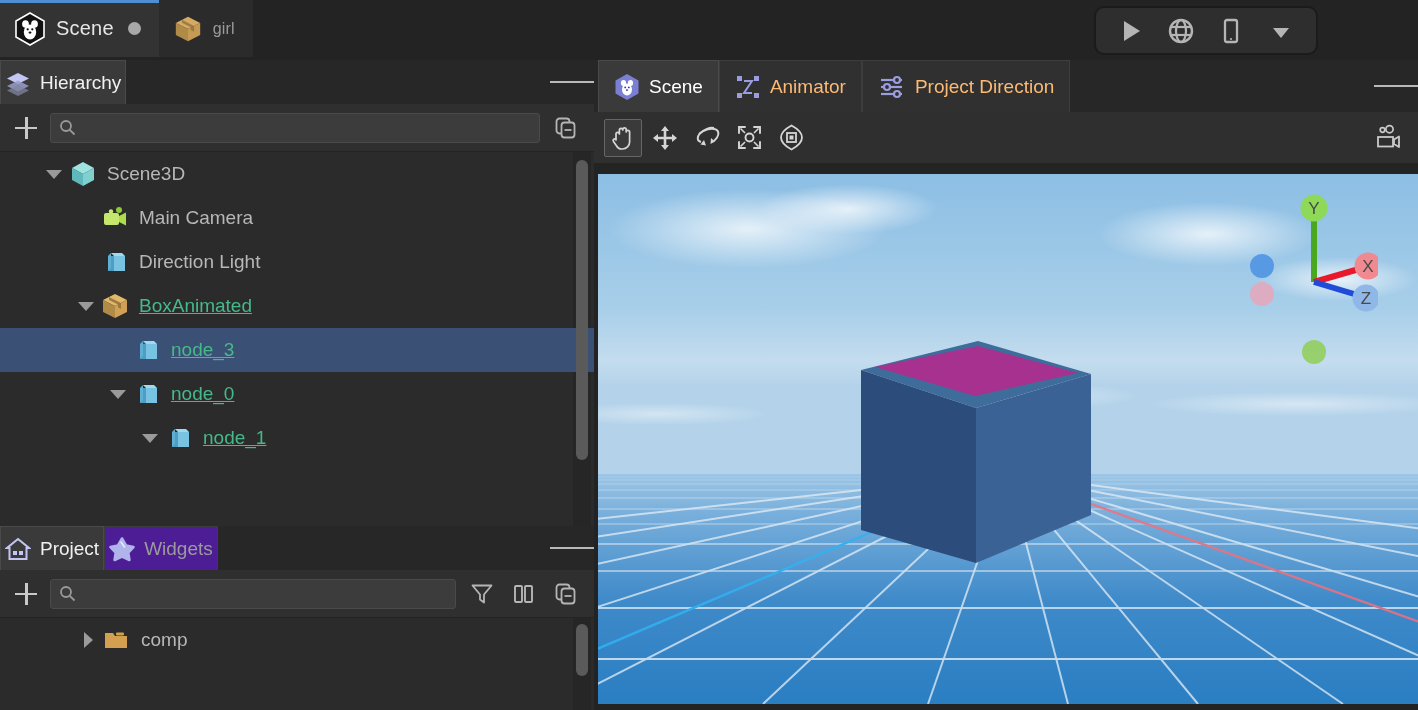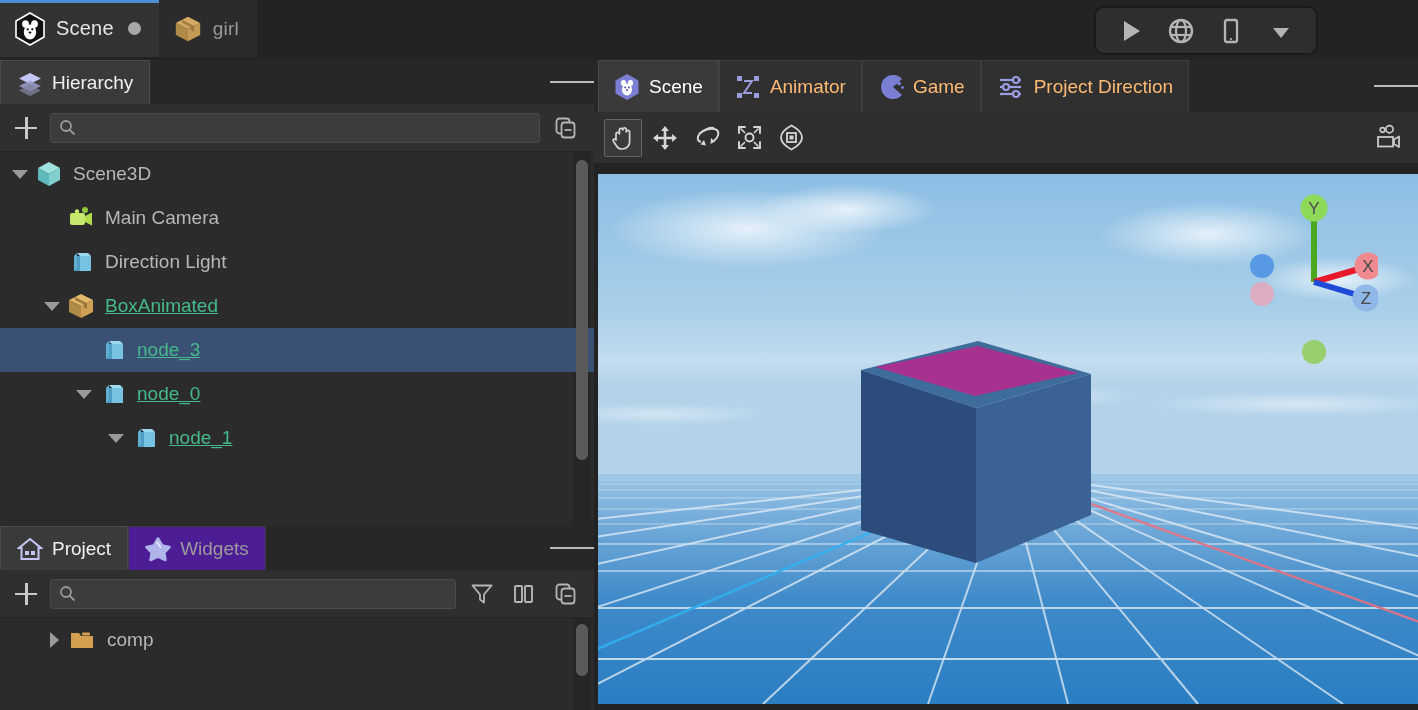--- a/index.html
+++ b/index.html
@@ -27,21 +27,21 @@
     padding: 0 18px 0 14px;
     background: #333333;
     cursor: pointer;
   }
   .stab.inactive { background: #2b2b2b; }
   .stab.active::before {
     content: ""; position: absolute; left: 0; right: 0; top: 0; height: 3px;
     background: #4e8fd4;
   }
   .stab .lbl { font-size: 20px; color: #e6e6e6; letter-spacing: .2px; }
-  .stab.inactive .lbl { color: #9a9a9a; font-size: 19px; }
+  .stab.inactive .lbl { color: #9a9a9a; font-size: 16px; }
   .dirty-dot { width: 13px; height: 13px; border-radius: 50%; background: #a8a8a8; margin-left: 4px; }
 
   .cocos-logo { width: 32px; height: 34px; flex: none; display:block; }
   .box-logo { width: 30px; height: 30px; flex:none; display:block; }
 
   .playbar {
     position: absolute; right: 100px; top: 6px;
     height: 49px;
     display: flex; align-items: center; gap: 16px;
     background: #2e2e2e; border: 2px solid #1b1b1b; border-radius: 10px;
@@ -58,21 +58,21 @@
 
   
   .panel { background: #2b2b2b; }
   .panel-tabbar {
     height: 44px; display: flex; align-items: stretch;
     background: #272727;
     position: relative;
   }
   .ptab {
     display: flex; align-items: center; gap: 9px;
-    padding: 0 16px;
+    padding: 0 4px;
     background: #3a3a3a;
     border-top: 1px solid #4a4a4a;
     border-left: 1px solid #4a4a4a;
     border-right: 1px solid #4a4a4a;
     cursor: pointer;
   }
   .ptab.inactive { background: #4c1d95; border-color: #3d3d3d; }
   .ptab .ptlbl { font-size: 19px; color: #f0f0f0; }
   .ptab.inactive .ptlbl { color: #9b9b9b; }
   .hamburger {
@@ -102,21 +102,21 @@
   .search input {
     flex: 1; background: transparent; border: none; outline: none;
     color: #c9c9c9; font-size: 15px; font-family: "Liberation Sans", sans-serif;
   }
   .icon-btn { width: 32px; height: 32px; display:flex; align-items:center; justify-content:center; cursor:pointer; flex:none; }
 
   
   .tree { position: relative; background: #2b2b2b; overflow: hidden; }
   .trow {
     height: 44px; display: flex; align-items: center; gap: 0;
-    font-size: 19px; cursor: pointer; position: relative;
+    font-size: 19px; cursor: pointer; position: relative; padding-left: 34px;
   }
   .trow.selected { background: #3a5074; }
   .tw { width: 28px; display:flex; align-items:center; justify-content:center; flex:none; }
   .caret { width: 0; height: 0; cursor: pointer; }
   .caret.down { border-left: 8px solid transparent; border-right: 8px solid transparent; border-top: 9px solid #9a9a9a; }
   .caret.right { border-top: 8px solid transparent; border-bottom: 8px solid transparent; border-left: 9px solid #9a9a9a; }
   .tnode-icon { width: 30px; height: 30px; flex:none; margin-right: 9px; display:block; }
   .tlabel { color: #b7b7b7; }
   .tlabel.green { color: #46b98a; text-decoration: underline; }
 
@@ -446,28 +446,20 @@
       </div>
       <div class="vtab">
         <svg width="26" height="26" viewBox="0 0 26 26">
           <rect x="2" y="2" width="5" height="5" fill="#9a9ee0"></rect>
           <rect x="19" y="2" width="5" height="5" fill="#9a9ee0"></rect>
           <rect x="2" y="19" width="5" height="5" fill="#9a9ee0"></rect>
           <rect x="19" y="19" width="5" height="5" fill="#9a9ee0"></rect>
           <path d="M9 7 L17 7 L9 19 L17 19" fill="none" stroke="#9a9ee0" stroke-width="2"></path>
         </svg>
         <span class="vlbl">Animator</span>
-      </div>
-      <div class="vtab">
-        <svg width="26" height="26" viewBox="0 0 26 26">
-          <path d="M15 13 L24 5 A12 12 0 1 0 24 21 Z" fill="#7b7fd4"></path>
-          <circle cx="21" cy="9.5" r="1.9" fill="#7b7fd4"></circle>
-          <circle cx="24.5" cy="13.5" r="1.4" fill="#7b7fd4"></circle>
-        </svg>
-        <span class="vlbl">Game</span>
       </div>
       <div class="vtab">
         <svg width="28" height="26" viewBox="0 0 28 26">
           <line x1="3" y1="6" x2="24" y2="6" stroke="#9a9ee0" stroke-width="2.2"></line>
           <line x1="3" y1="13" x2="24" y2="13" stroke="#9a9ee0" stroke-width="2.2"></line>
           <line x1="3" y1="20" x2="24" y2="20" stroke="#9a9ee0" stroke-width="2.2"></line>
           <circle cx="19" cy="6" r="3" fill="#2f2f2f" stroke="#9a9ee0" stroke-width="2.2"></circle>
           <circle cx="9" cy="13" r="3" fill="#2f2f2f" stroke="#9a9ee0" stroke-width="2.2"></circle>
           <circle cx="19" cy="20" r="3" fill="#2f2f2f" stroke="#9a9ee0" stroke-width="2.2"></circle>
         </svg>

